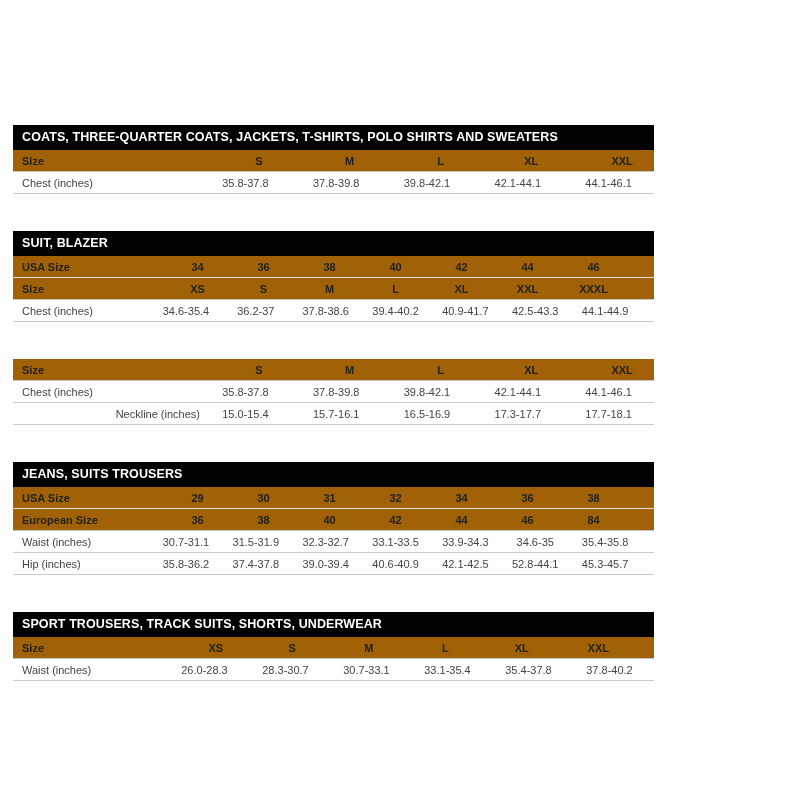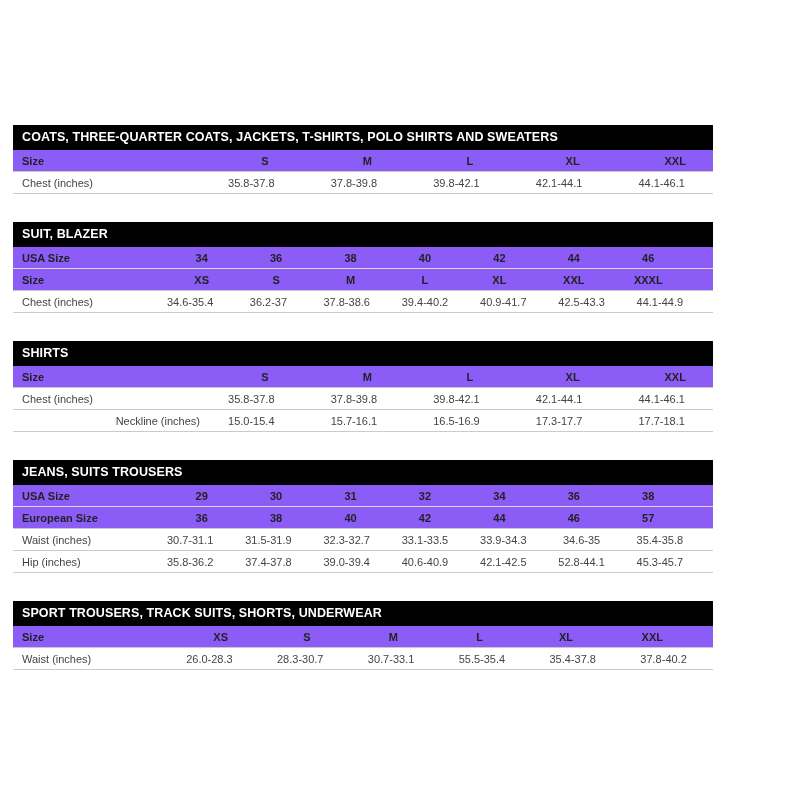--- a/index.html
+++ b/index.html
@@ -11,22 +11,22 @@
     width: 800px;
     height: 800px;
     font-family: "Liberation Sans", sans-serif;
     overflow: hidden;
   }
   .page {
     box-sizing: border-box;
     padding: 125px 12px 0 13px;
   }
   .size-table {
-    width: 700px;
-    margin-bottom: 28px;
+    width: 641px;
+    margin-bottom: 37px;
   }
   .table-title {
     box-sizing: border-box;
     height: 25px;
     line-height: 25px;
     background: #000000;
     color: #ffffff;
     font-size: 12.5px;
     font-weight: 700;
     padding-left: 9px;
@@ -34,21 +34,21 @@
     letter-spacing: 0.1px;
   }
   .trow {
     display: flex;
     align-items: center;
     height: 21px;
     font-size: 11px;
     white-space: nowrap;
   }
   .trow.head {
-    background: #8b5cf6;
+    background: #a16207;
     font-weight: 700;
     color: #222222;
     border-bottom: 1px solid #dcdcdc;
     gap: 27px;
   }
   .trow.head-last {
     border-bottom-color: #c9c9c9;
   }
   .trow.data {
     background: #ffffff;
@@ -124,21 +124,20 @@
           <div class="cell val">36.2-37</div>
           <div class="cell val">37.8-38.6</div>
           <div class="cell val">39.4-40.2</div>
           <div class="cell val">40.9-41.7</div>
           <div class="cell val">42.5-43.3</div>
           <div class="cell val">44.1-44.9</div>
           <div class="spacer" style="width: 14px;"></div>
         </div>
       </section>
       <section class="size-table">
-        <div class="table-title"><span class="title-text">SHIRTS</span></div>
         <div class="trow head head-last">
           <div class="cell label" style="width: 187px;">Size</div>
           <div class="cell val">S</div>
           <div class="cell val">M</div>
           <div class="cell val">L</div>
           <div class="cell val">XL</div>
           <div class="cell val">XXL</div>
         </div>
         <div class="trow data">
           <div class="cell label" style="width: 187px;">Chest (inches)</div>
@@ -171,21 +170,21 @@
           <div class="spacer" style="width: 14px;"></div>
         </div>
         <div class="trow head head-last">
           <div class="cell label" style="width: 138px;">European Size</div>
           <div class="cell val">36</div>
           <div class="cell val">38</div>
           <div class="cell val">40</div>
           <div class="cell val">42</div>
           <div class="cell val">44</div>
           <div class="cell val">46</div>
-          <div class="cell val">57</div>
+          <div class="cell val">84</div>
           <div class="spacer" style="width: 14px;"></div>
         </div>
         <div class="trow data">
           <div class="cell label" style="width: 138px;">Waist (inches)</div>
           <div class="cell val">30.7-31.1</div>
           <div class="cell val">31.5-31.9</div>
           <div class="cell val">32.3-32.7</div>
           <div class="cell val">33.1-33.5</div>
           <div class="cell val">33.9-34.3</div>
           <div class="cell val">34.6-35</div>
@@ -214,20 +213,20 @@
           <div class="cell val">L</div>
           <div class="cell val">XL</div>
           <div class="cell val">XXL</div>
           <div class="spacer" style="width: 4px;"></div>
         </div>
         <div class="trow data">
           <div class="cell label" style="width: 151px;">Waist (inches)</div>
           <div class="cell val">26.0-28.3</div>
           <div class="cell val">28.3-30.7</div>
           <div class="cell val">30.7-33.1</div>
-          <div class="cell val">55.5-35.4</div>
+          <div class="cell val">33.1-35.4</div>
           <div class="cell val">35.4-37.8</div>
           <div class="cell val">37.8-40.2</div>
           <div class="spacer" style="width: 4px;"></div>
         </div>
       </section>
     </div>
 </main>
 
 </body></html>

